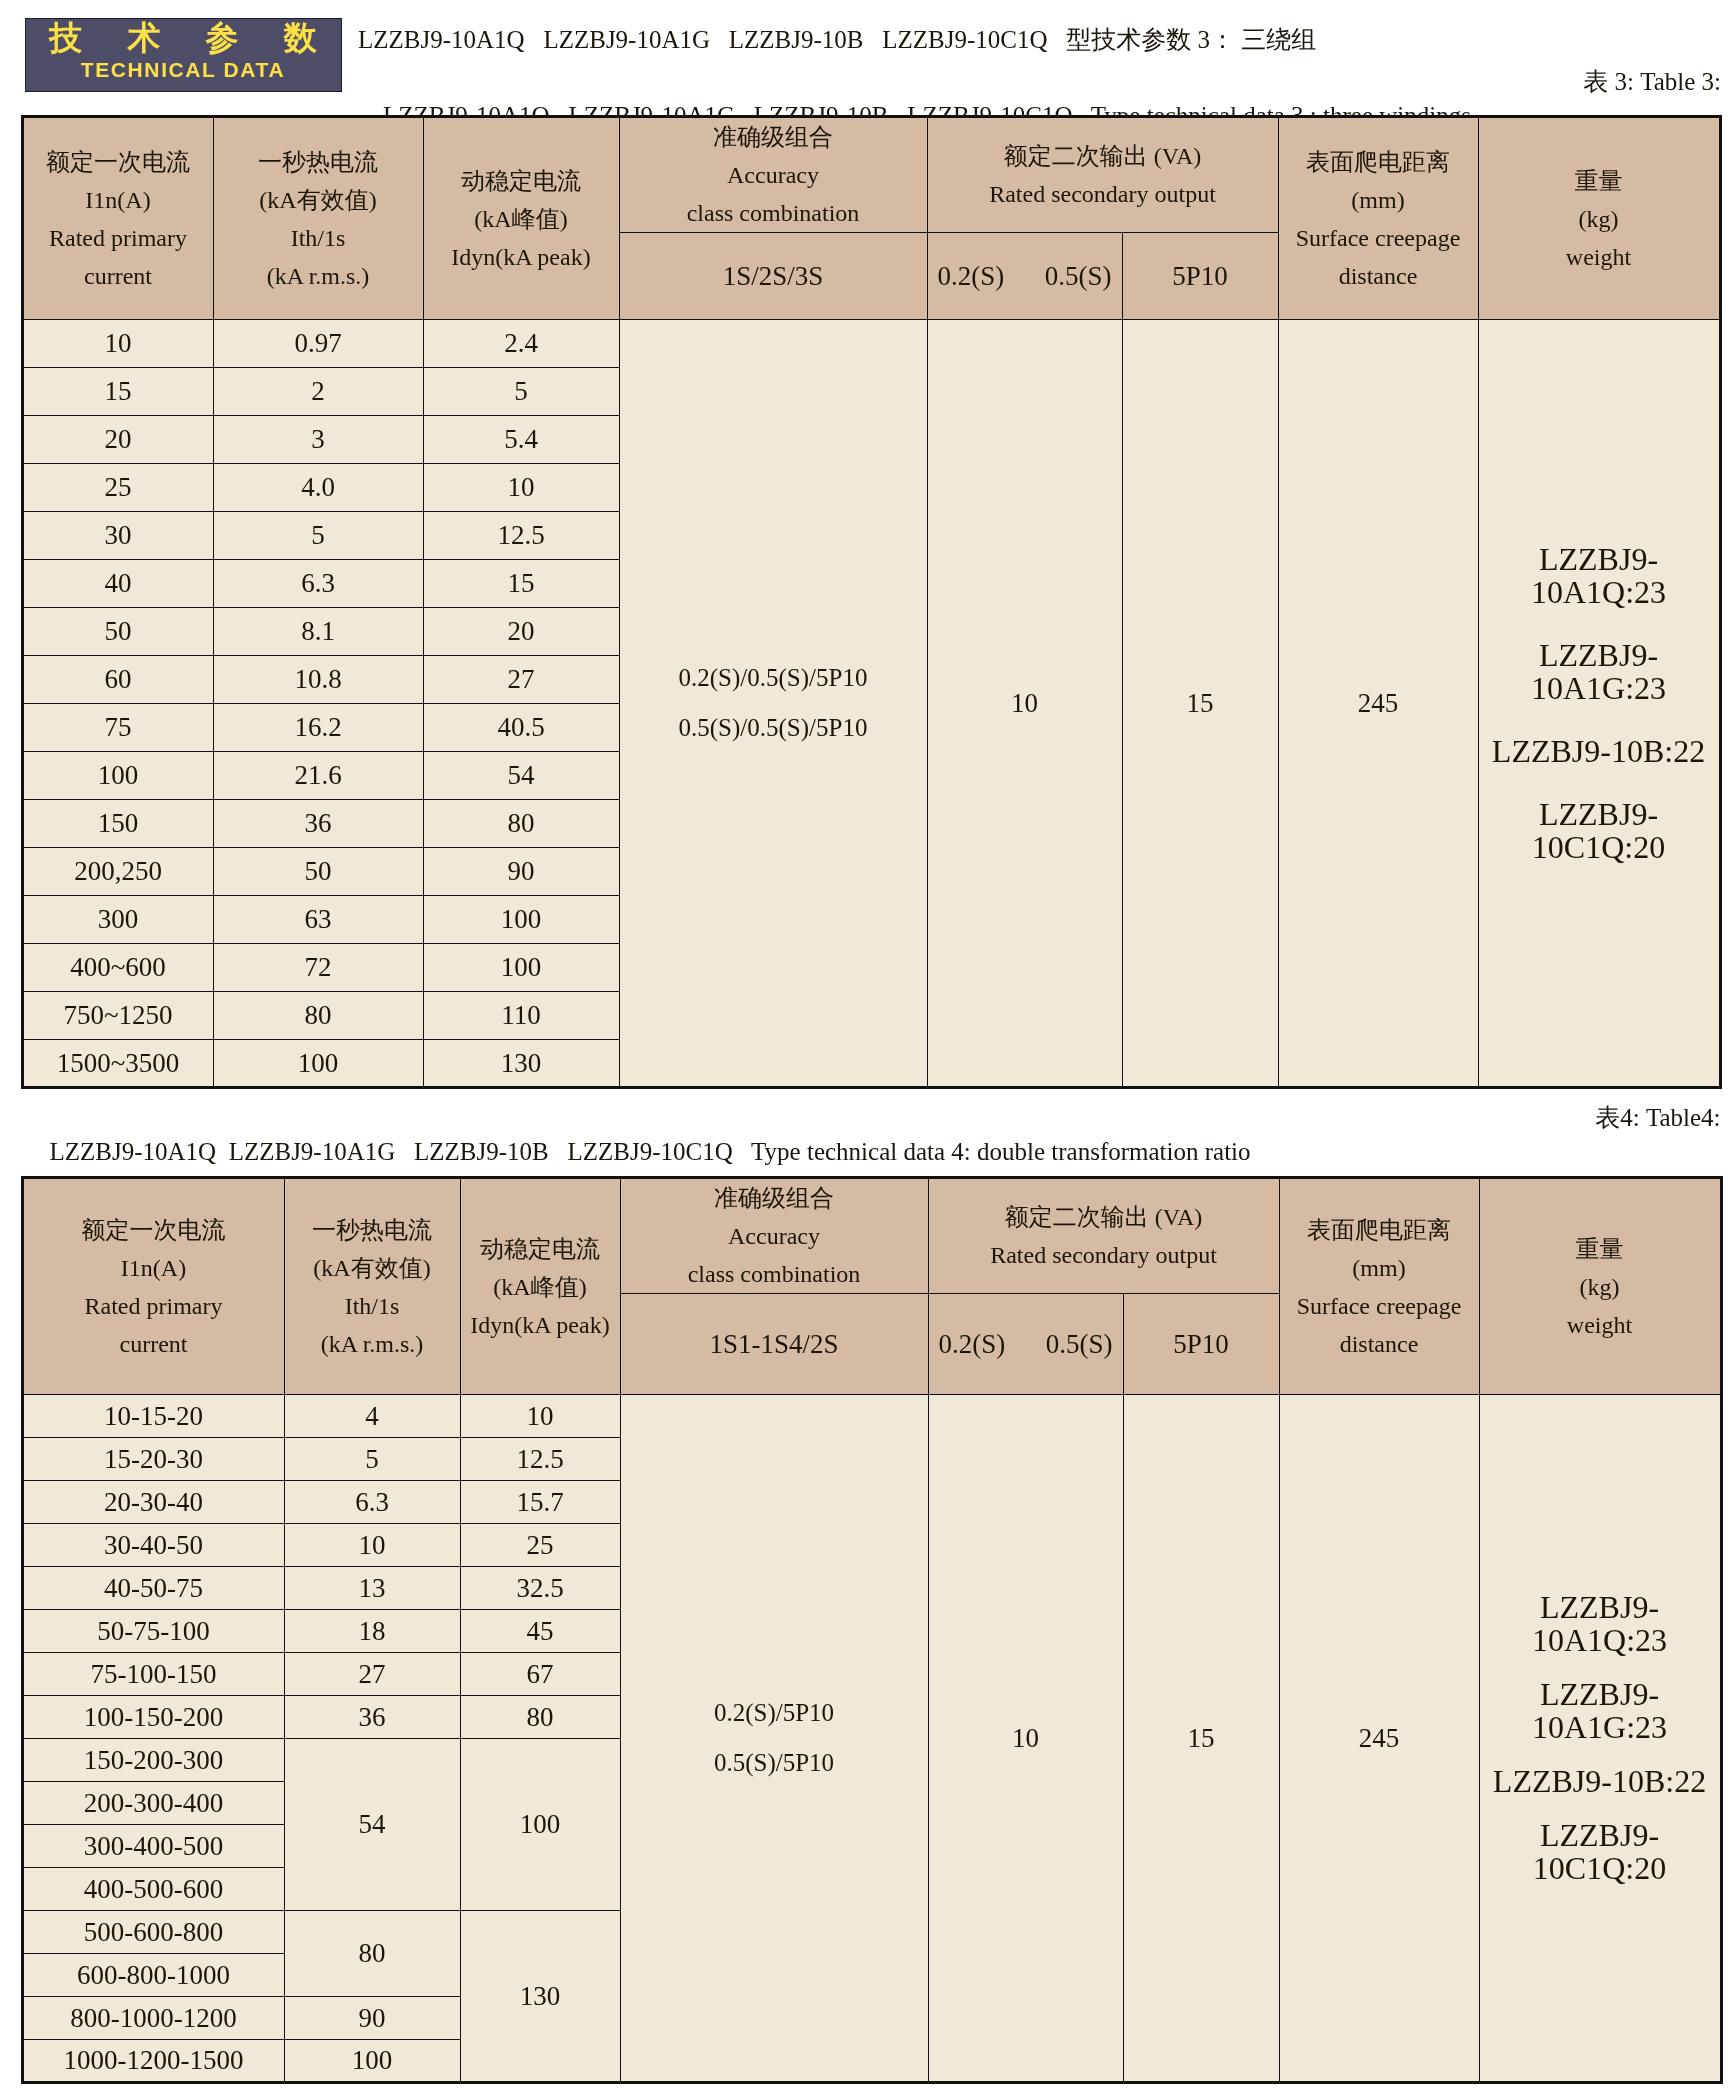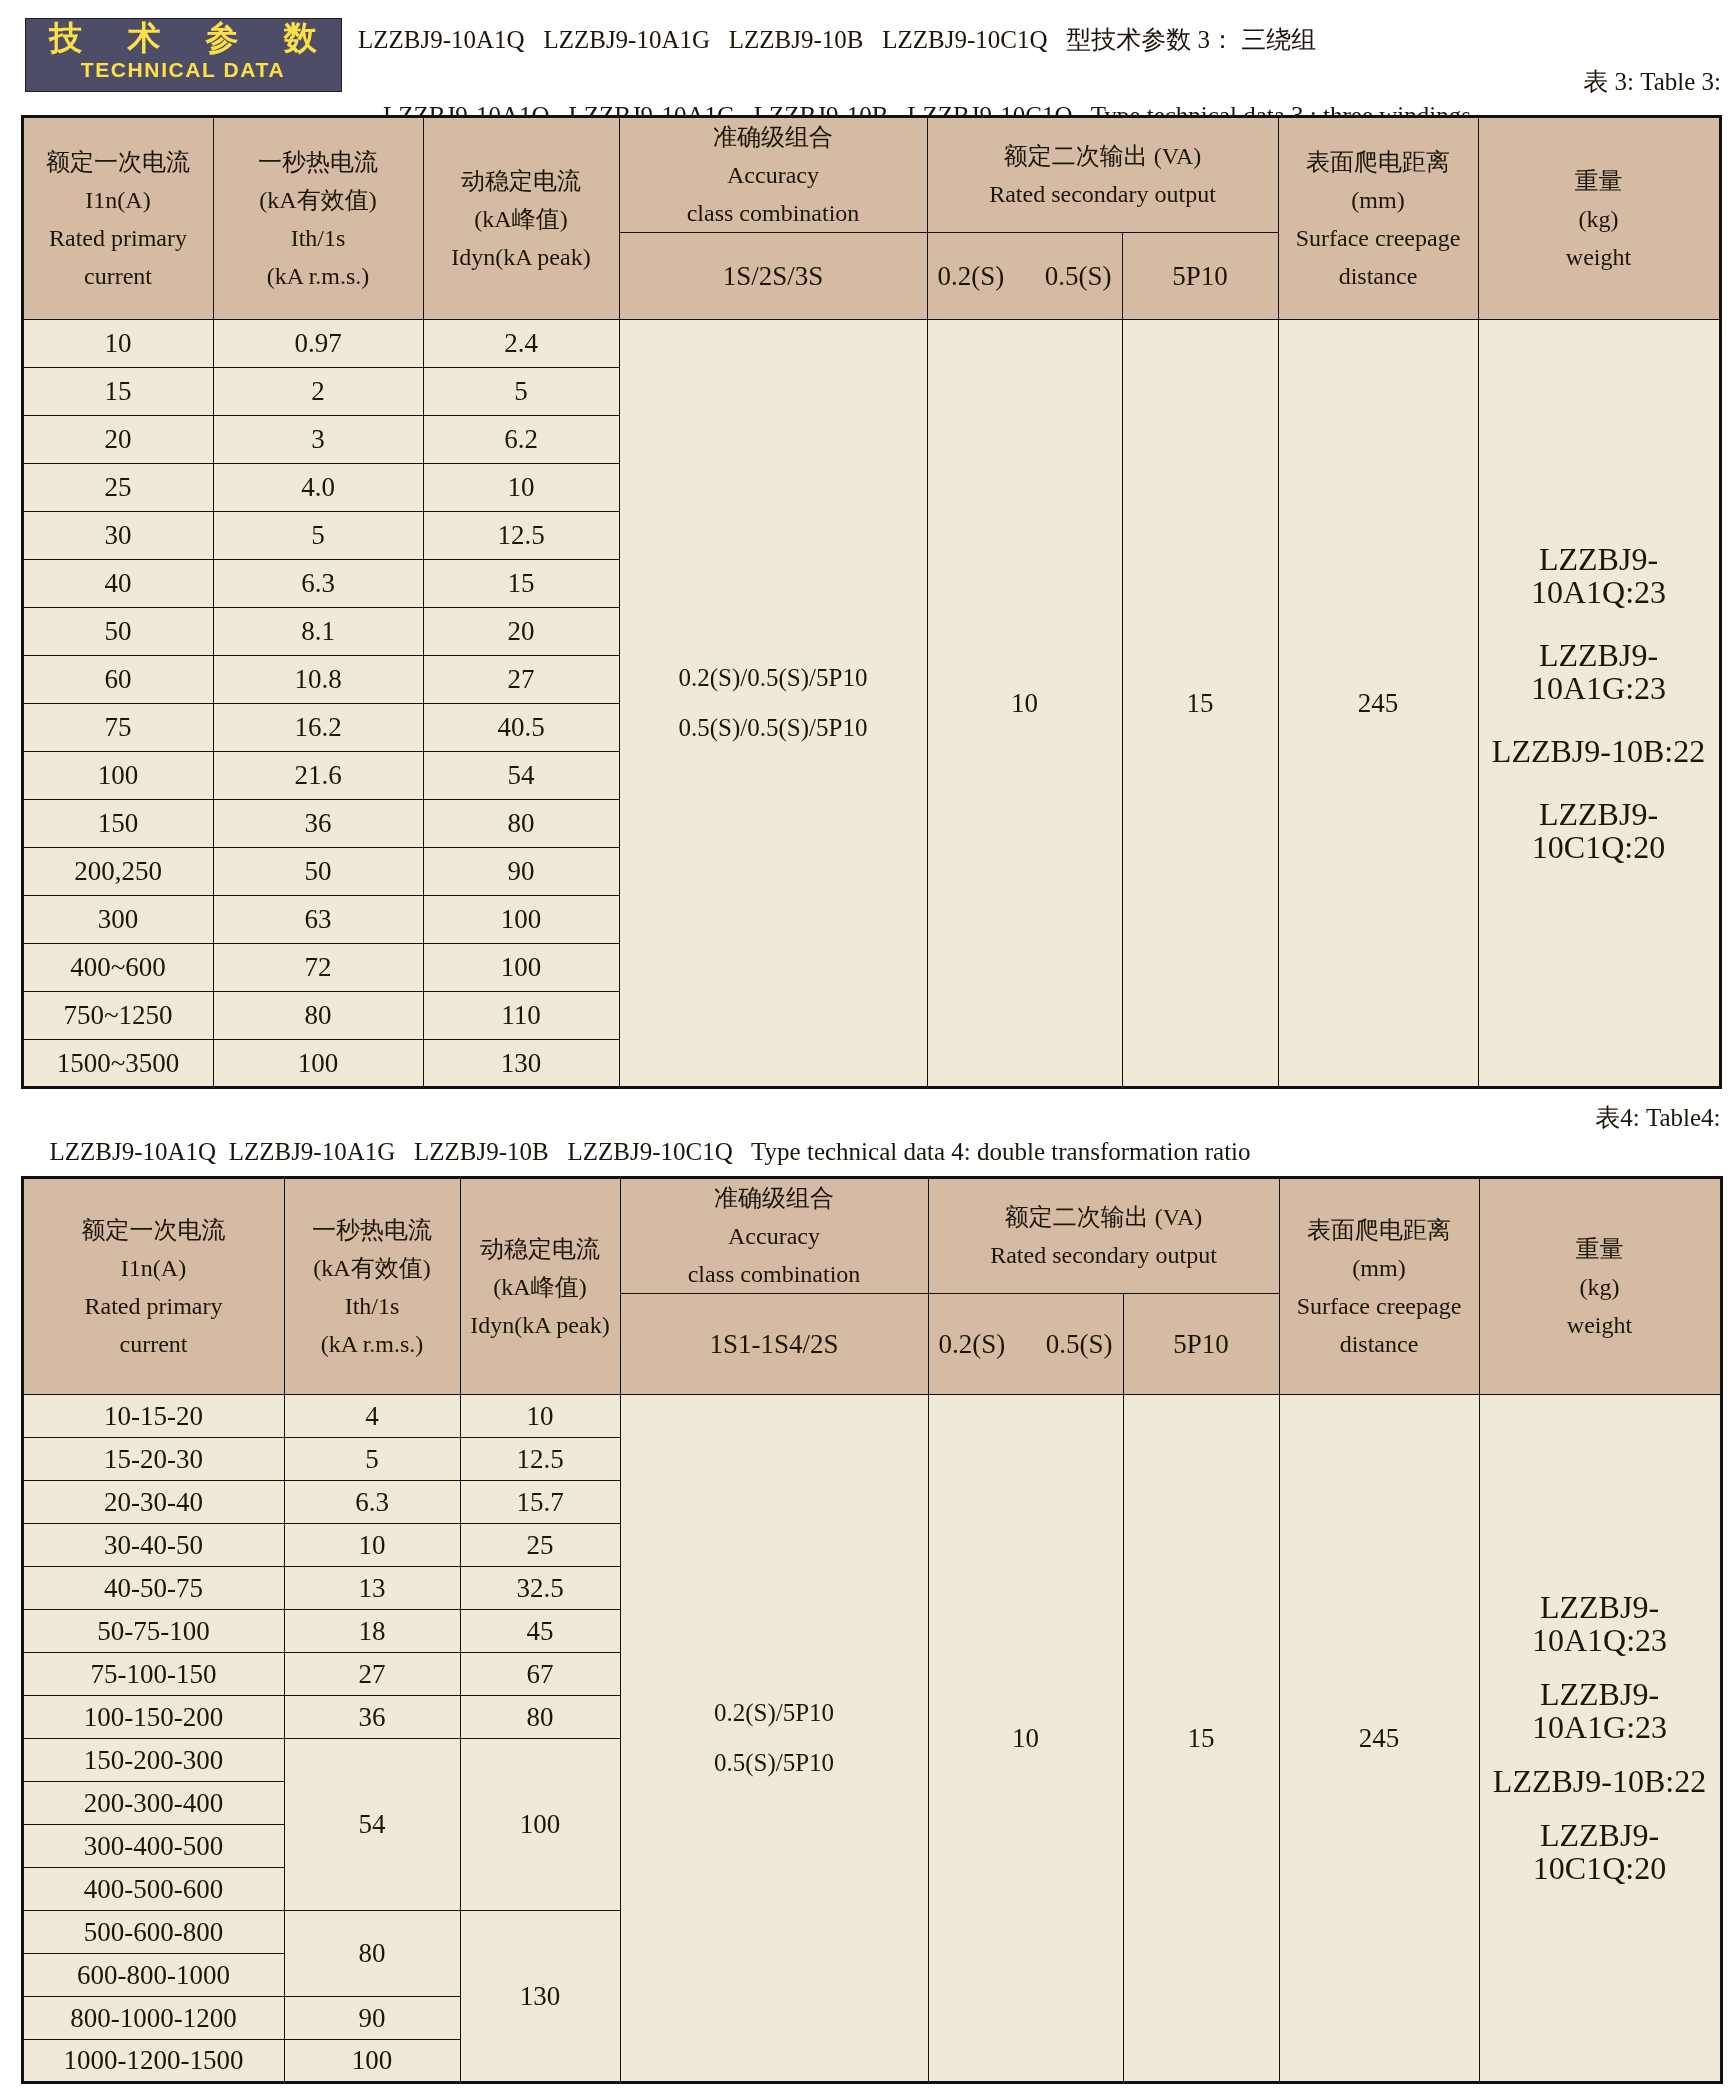--- a/index.html
+++ b/index.html
@@ -150,21 +150,21 @@
         </td>
       </tr>
       <tr>
         <td>15</td>
         <td>2</td>
         <td>5</td>
       </tr>
       <tr>
         <td>20</td>
         <td>3</td>
-        <td>6.2</td>
+        <td>5.4</td>
       </tr>
       <tr>
         <td>25</td>
         <td>4.0</td>
         <td>10</td>
       </tr>
       <tr>
         <td>30</td>
         <td>5</td>
         <td>12.5</td>

